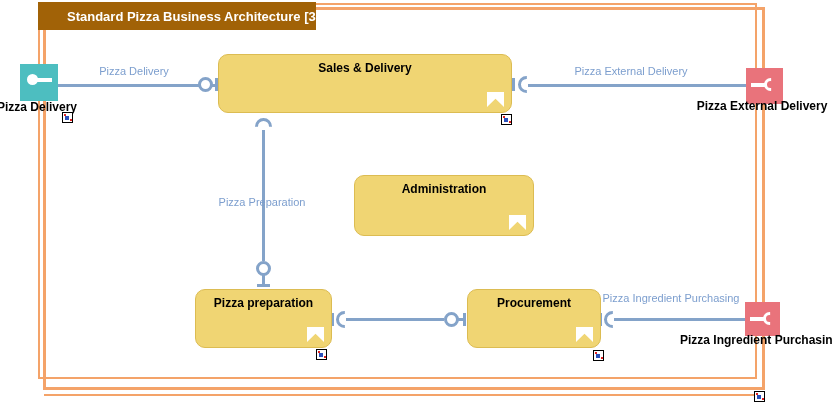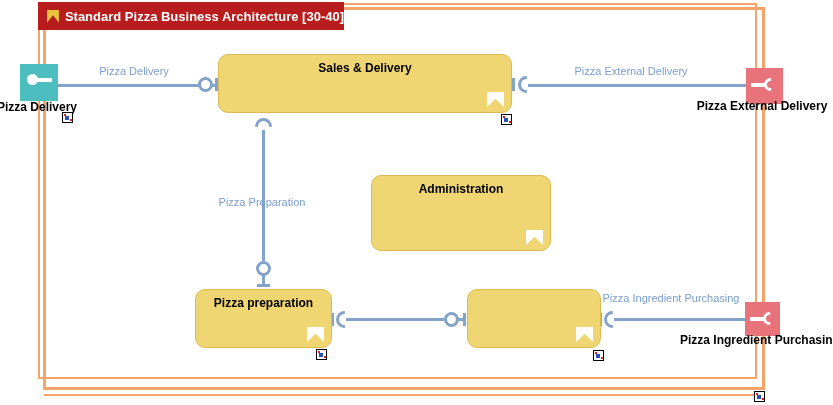--- a/index.html
+++ b/index.html
@@ -4,22 +4,22 @@
 <style>
   html,body{margin:0;padding:0;background:#fff;}
   .stage{position:relative;width:833px;height:405px;background:#fff;overflow:hidden;
          font-family:"Liberation Sans", sans-serif;}
   .abs{position:absolute;box-sizing:border-box;}
 
   
   .f-outer{left:38px;top:3px;width:719px;height:376px;border:2px solid #F4A369;z-index:1;}
   .f-shadow{left:43px;top:7px;width:722px;height:383px;border:3px solid #F4A369;z-index:1;}
   .f-bline{left:44px;top:394px;width:713px;height:0;border-top:2px solid #F4A369;z-index:1;}
-  .title-tab{left:38px;top:2px;width:306px;height:28px;background:#b91c1c;z-index:5;
-             display:flex;align-items:center;gap:6px;padding-left:9px;}
+  .title-tab{left:38px;top:2px;width:278px;height:28px;background:#a16207;z-index:5;
+             display:flex;align-items:center;gap:6px;padding-left:23px;}
   .title-text{color:#fff;font-size:13px;font-weight:bold;white-space:nowrap;}
   .fang{display:inline-block;width:15px;height:13px;background:#E8C43D;
         clip-path:polygon(0% 0%,100% 0%,100% 100%,50% 45%,0% 100%);}
 
   
   .ybox{background:#F0D573;border:1px solid #DCBC52;border-radius:10px;z-index:4;}
   .ylabel{margin-top:6px;text-align:center;font-size:12px;font-weight:bold;color:#000000;}
   .picon{position:absolute;right:7px;bottom:5px;width:17px;height:15px;background:#fff;
          clip-path:polygon(0% 0%,100% 0%,100% 100%,50% 45%,0% 100%);}
 
@@ -94,32 +94,33 @@
   <div class="abs socket sock-right" style="left:604px;top:311px"></div>
   <div class="abs cline" style="left:614px;top:318px;width:131px;height:3px"></div>
   <div class="abs clabel" style="left:671px;top:292px">Pizza Ingredient Purchasing</div>
 
   <div class="abs ybox" style="left:218px;top:54px;width:294px;height:59px">
     <div class="ylabel">Sales &amp; Delivery</div>
     <span class="picon"></span>
   </div>
   <span class="abs modref" style="left:501px;top:114px"></span>
 
-  <div class="abs ybox" style="left:371px;top:175px;width:180px;height:76px">
+  <div class="abs ybox" style="left:354px;top:175px;width:180px;height:61px">
     <div class="ylabel">Administration</div>
     <span class="picon"></span>
   </div>
 
   <div class="abs ybox" style="left:195px;top:289px;width:137px;height:59px">
     <div class="ylabel">Pizza preparation</div>
     <span class="picon"></span>
   </div>
   <span class="abs modref" style="left:316px;top:349px"></span>
 
   <div class="abs ybox" style="left:467px;top:289px;width:134px;height:59px">
+    <div class="ylabel">Procurement</div>
     <span class="picon"></span>
   </div>
   <span class="abs modref" style="left:593px;top:350px"></span>
 
   <div class="abs iface teal glyph-provided" style="left:20px;top:64px;width:38px;height:37px"></div>
   <div class="abs nlabel" style="left:37px;top:100px">Pizza Delivery</div>
   <span class="abs modref" style="left:62px;top:112px"></span>
 
   <div class="abs iface red glyph-required" style="left:746px;top:68px;width:37px;height:36px"></div>
   <div class="abs nlabel" style="left:762px;top:99px">Pizza External Delivery</div>

